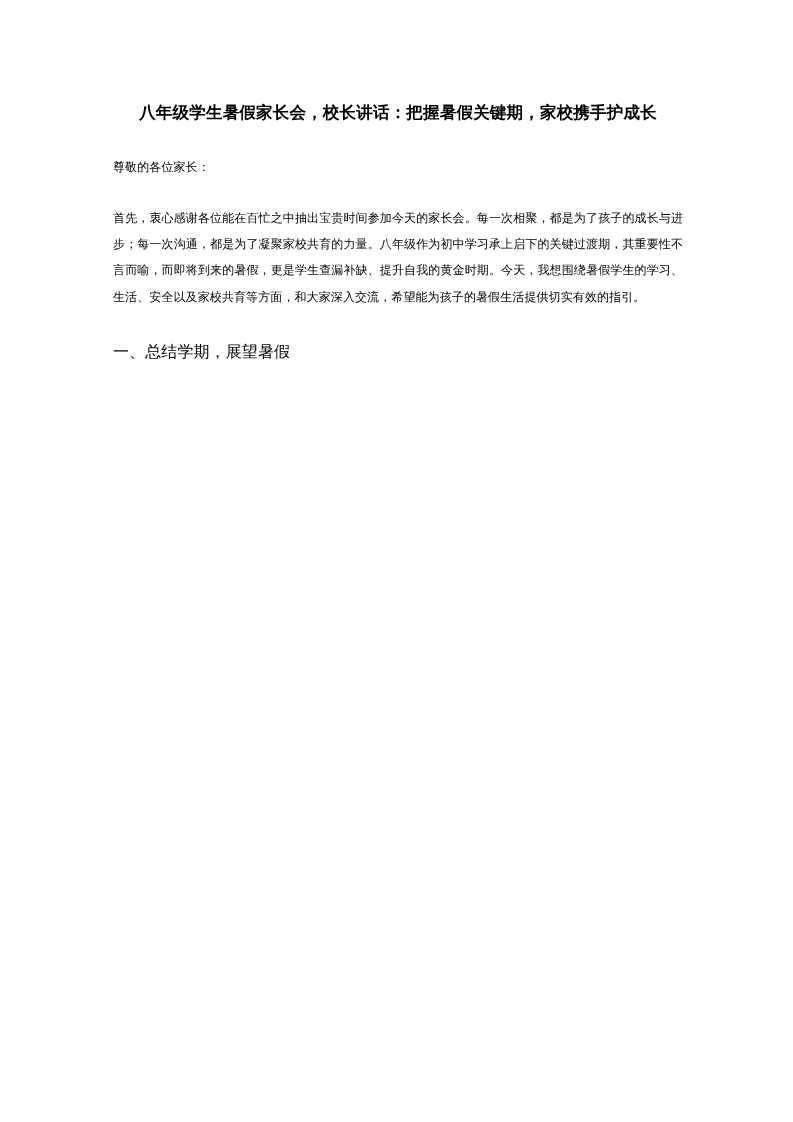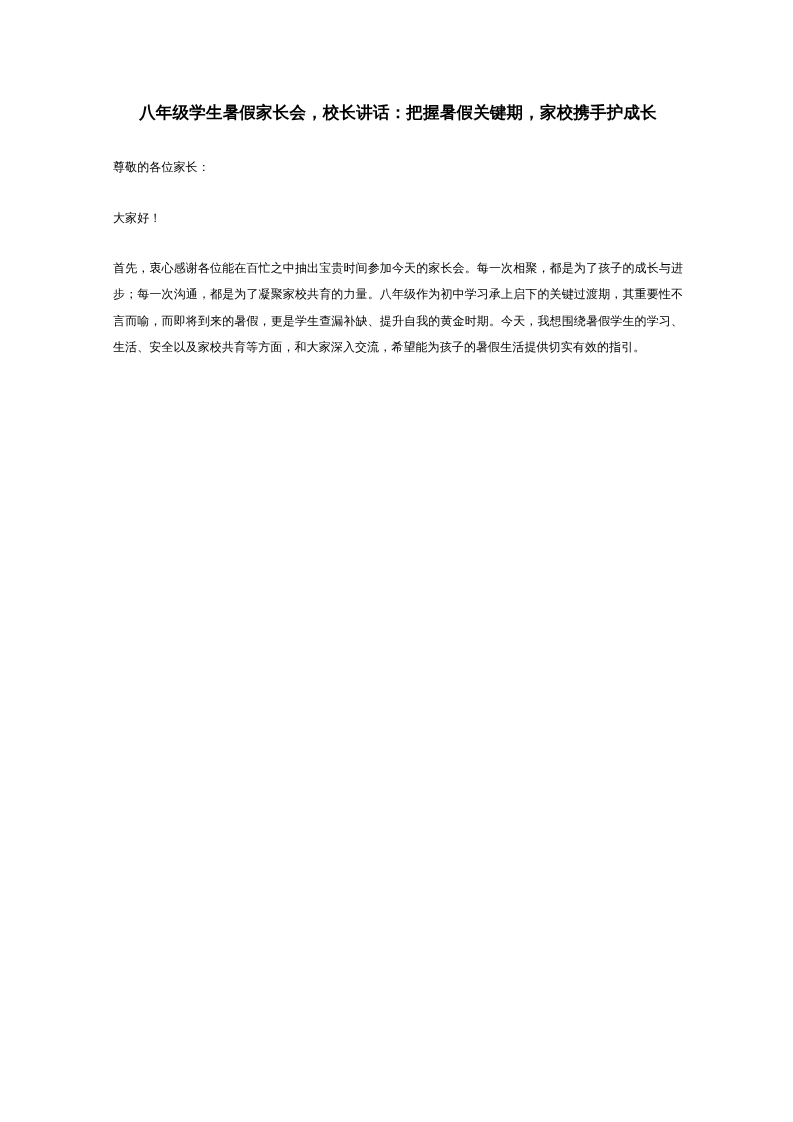--- a/index.html
+++ b/index.html
@@ -52,20 +52,20 @@
 </head>
 <body>
 
 <div class="page">
   <div class="content">
 
     <h1 class="doc-title">八年级学生暑假家长会，校长讲话：把握暑假关键期，家校携手护成长</h1>
 
     <p class="para">尊敬的各位家长：</p>
 
-    <p class="para">大家好！</p>
 
     <p class="para">首先，衷心感谢各位能在百忙之中抽出宝贵时间参加今天的家长会。每一次相聚，都是为了孩子的成长与进步；每一次沟通，都是为了凝聚家校共育的力量。八年级作为初中学习承上启下的关键过渡期，其重要性不言而喻，而即将到来的暑假，更是学生查漏补缺、提升自我的黄金时期。今天，我想围绕暑假学生的学习、生活、安全以及家校共育等方面，和大家深入交流，希望能为孩子的暑假生活提供切实有效的指引。</p>
 
+    <p class="section-heading">一、总结学期，展望暑假</p>
 
 
   </div>
 </div>
 
 </body></html>

